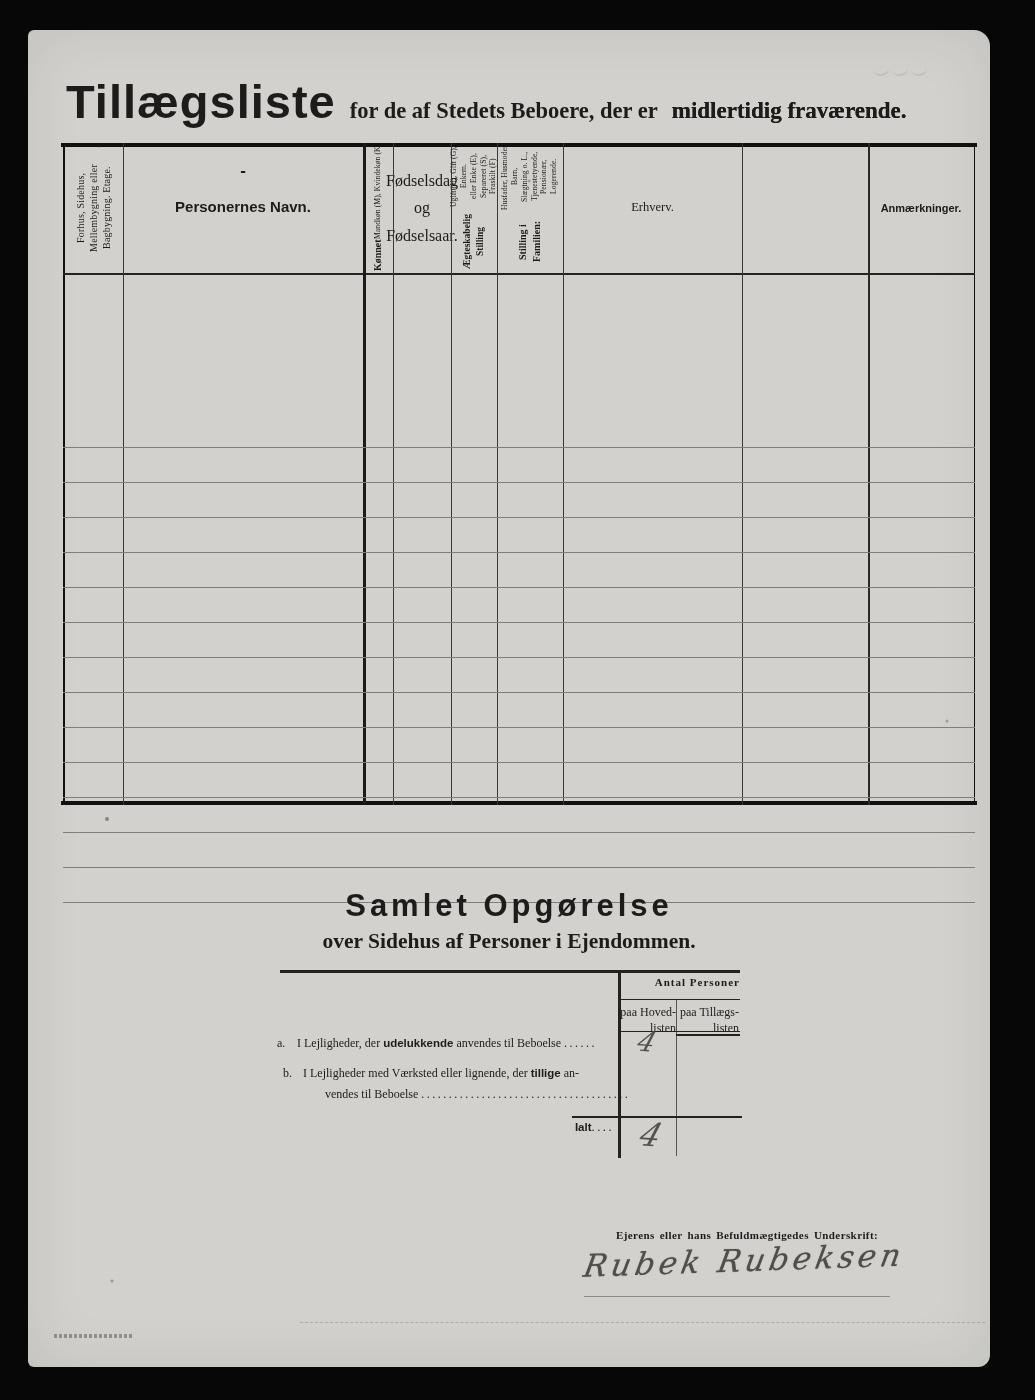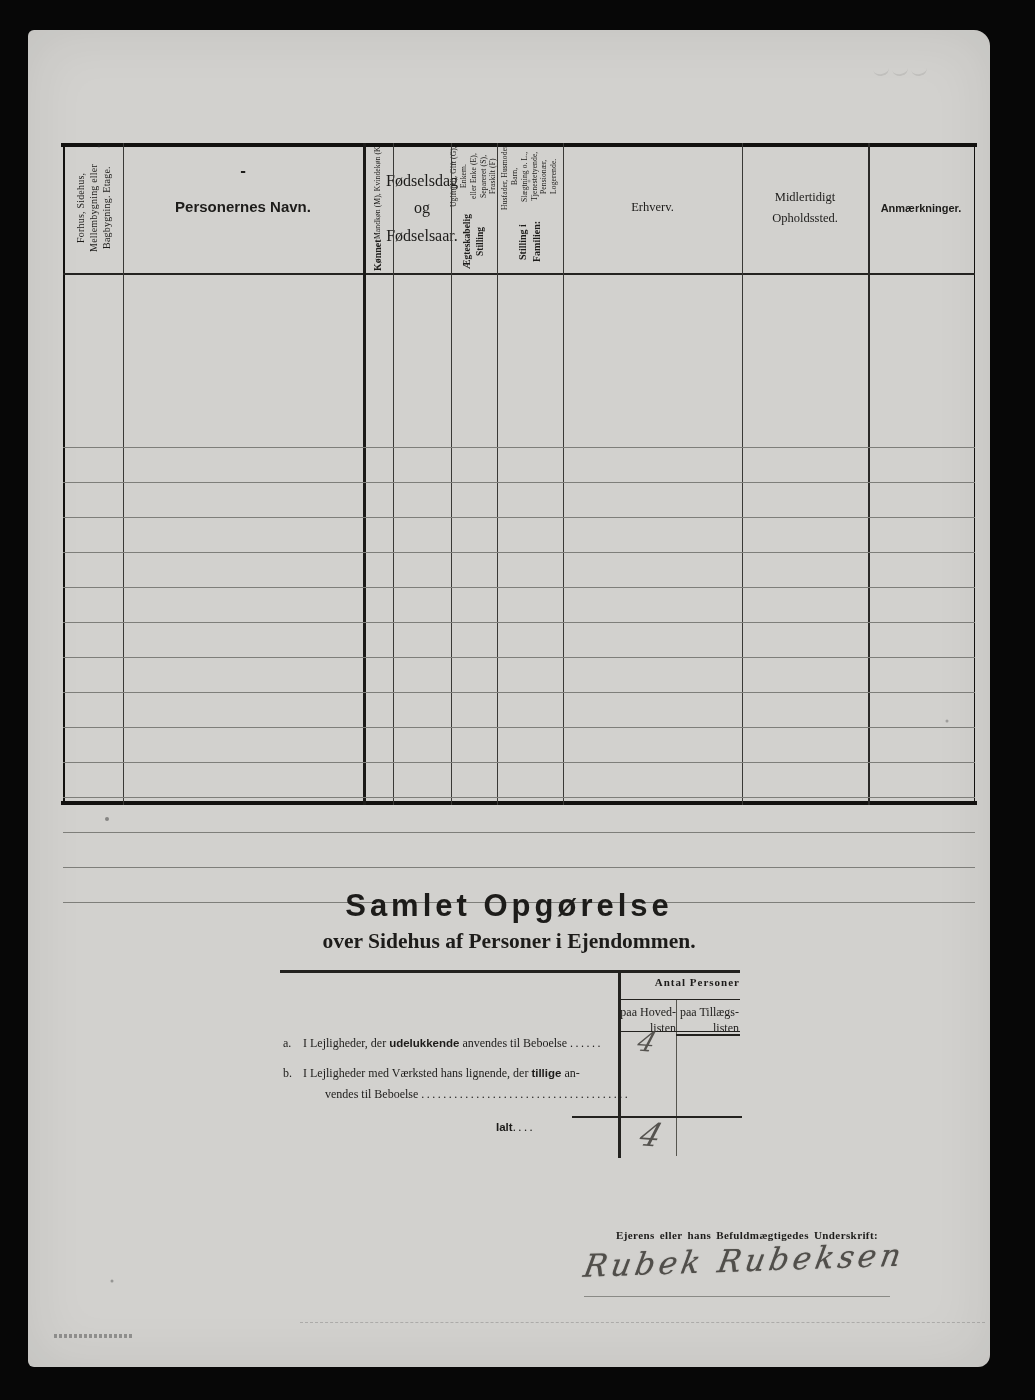--- a/index.html
+++ b/index.html
@@ -43,21 +43,21 @@
   .sum-title{position:absolute;left:0;right:0;top:858px;text-align:center;
              font-family:"Liberation Sans",sans-serif;font-weight:700;font-size:31px;letter-spacing:4px;}
   .sum-sub{position:absolute;left:0;right:0;top:899px;text-align:center;font-weight:700;font-size:21.5px;}
   .ln{position:absolute;background:#23221f;}
   .sum-antal{position:absolute;left:590px;top:946px;width:122px;text-align:right;font-weight:700;font-size:11px;letter-spacing:1px;}
   .sum-ch{position:absolute;top:975px;font-size:12px;line-height:1.3;text-align:right;white-space:pre-line;}
   .sum-item{position:absolute;font-size:12px;white-space:nowrap;}
   .sum-item .lbl{display:inline-block;width:20px;}
   .sum-item b,.ialt b{font-family:"Liberation Sans",sans-serif;font-weight:700;font-size:11.5px;}
   .dots{letter-spacing:2.5px;}
-  .ialt{position:absolute;left:468px;top:1090px;width:118px;text-align:left;font-size:12.5px;}
+  .ialt{position:absolute;left:468px;top:1090px;width:118px;text-align:right;font-size:12.5px;}
   .hand{font-family:"DejaVu Serif",serif;font-style:italic;color:#55534f;
         transform:skewX(-14deg) rotate(4deg);}
   .val-a{position:absolute;left:596px;top:996px;width:46px;text-align:center;font-size:27px;}
   .val-ialt{position:absolute;left:598px;top:1086px;width:50px;text-align:center;font-size:32px;}
 
   
   .sig-caption{position:absolute;left:588px;top:1199px;font-weight:700;font-size:11px;letter-spacing:.4px;word-spacing:2px;}
   .sig-name{position:absolute;left:556px;top:1212px;width:330px;
             font-family:"DejaVu Serif",serif;font-style:italic;font-size:31px;
             color:#504e4a;letter-spacing:4px;transform:rotate(-2deg) skewX(-12deg);
@@ -75,20 +75,25 @@
   .pencil-mark{position:absolute;left:845px;top:32px;width:92px;height:50px;opacity:.8;}
   .pencil-mark i{display:inline-block;width:16px;height:12px;margin-right:3px;
                  border-bottom:2px solid rgba(70,70,70,.15);border-radius:50%;transform:rotate(-10deg);}
 </style>
 </head>
 <body>
 
 <div class="stage">
   <div class="paper">
 
+    <div class="title-row">
+      <span class="t-main">Tillægsliste</span>
+      <span class="t-rest">for de af Stedets Beboere, der er</span>
+      <span class="t-bold">midlertidig fraværende.</span>
+    </div>
 
     <div class="census-table">
 
       <div class="hc" style="left:0;width:60px">
         <span class="rot">Forhus, Sidehus,
 Mellembygning eller
 Bagbygning.   Etage.</span>
       </div>
       <div class="hc" style="left:60px;width:240px">
         <span class="dash">-</span>
@@ -118,24 +123,20 @@
           <span class="rl">Stilling i Familien:</span>
           <span class="rs">Husfader, Husmoder, Barn,
 Slægtning o. L.,
 Tjenestetyende, Pensionær,
 Logerende.</span>
         </div>
       </div>
       <div class="hc" style="left:500px;width:179px">
         <span class="serif-head">Erhverv.</span>
       </div>
-      <div class="hc" style="left:679px;width:126px">
-        <span class="serif-head">Midlertidigt
-Opholdssted.</span>
-      </div>
       <div class="hc" style="left:805px;width:106px">
         <span class="sans-head">Anmærkninger.</span>
       </div>
 
       <div class="edge top"></div>
       <div class="edge bottom"></div>
       <div class="edge left"></div>
       <div class="edge right"></div>
       <div class="hsep"></div>
       <div class="vl" style="left:60px"></div>
@@ -157,25 +158,25 @@
     <div class="ln" style="left:648px;top:970px;width:1px;height:156px;background:#56554f"></div>
     <div class="sum-antal">Antal Personer</div>
     <div class="ln" style="left:590px;top:969px;width:122px;height:1px"></div>
     <div class="sum-ch" style="left:591px;width:57px">paa Hoved-
 listen</div>
     <div class="sum-ch" style="left:649px;width:62px">paa Tillægs-
 listen</div>
     <div class="ln" style="left:590px;top:1001px;width:122px;height:1px"></div>
     <div class="ln" style="left:648px;top:1004px;width:64px;height:1.5px"></div>
 
-    <div class="sum-item" style="left:255px;top:1006px">
+    <div class="sum-item" style="left:249px;top:1006px">
       <span class="lbl">a.</span><span>I Lejligheder, der </span><b>udelukkende</b><span> anvendes til Beboelse </span><span class="dots">......</span>
     </div>
     <div class="sum-item" style="left:255px;top:1036px">
-      <span class="lbl">b.</span><span>I Lejligheder med Værksted hans lignende, der </span><b>tillige</b><span> an-</span>
+      <span class="lbl">b.</span><span>I Lejligheder med Værksted eller lignende, der </span><b>tillige</b><span> an-</span>
     </div>
     <div class="sum-item" style="left:297px;top:1057px">
       <span>vendes til Beboelse </span><span class="dots">......................................</span>
     </div>
 
     <div class="ln" style="left:544px;top:1086px;width:170px;height:2px"></div>
     <div class="ialt">
       <b>Ialt</b><span class="dots">....</span>
     </div>
     <div class="val-a hand">4</div>

